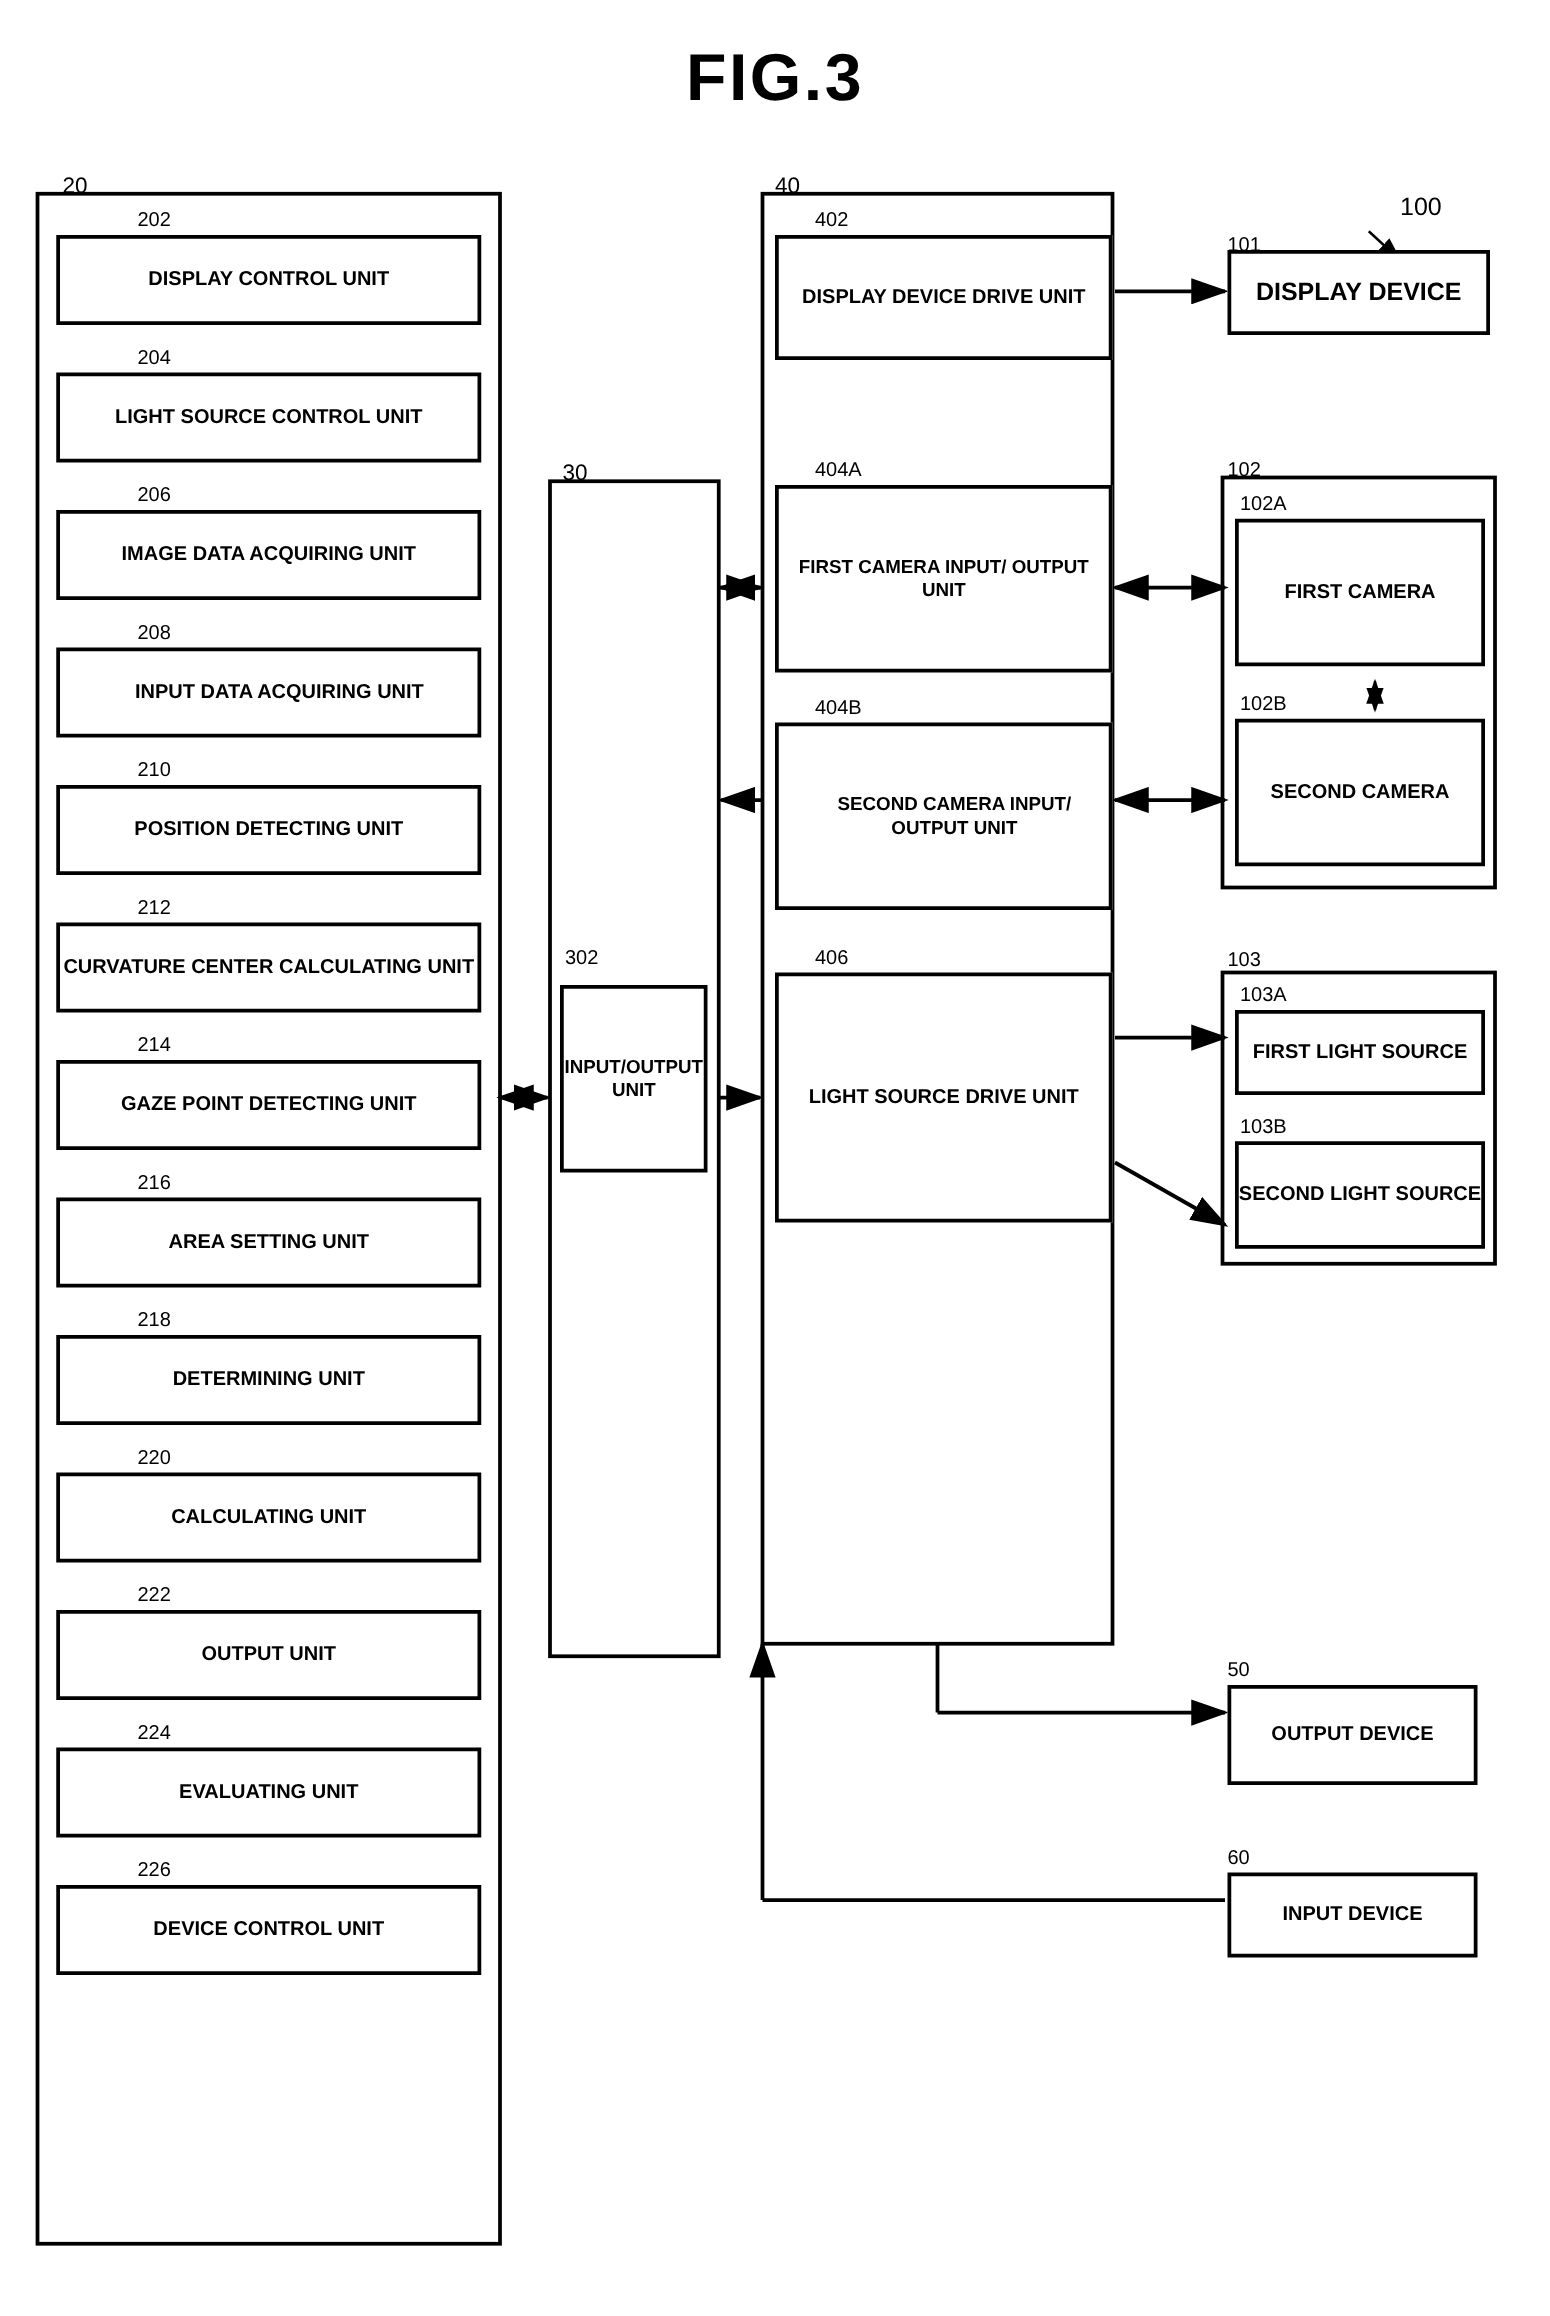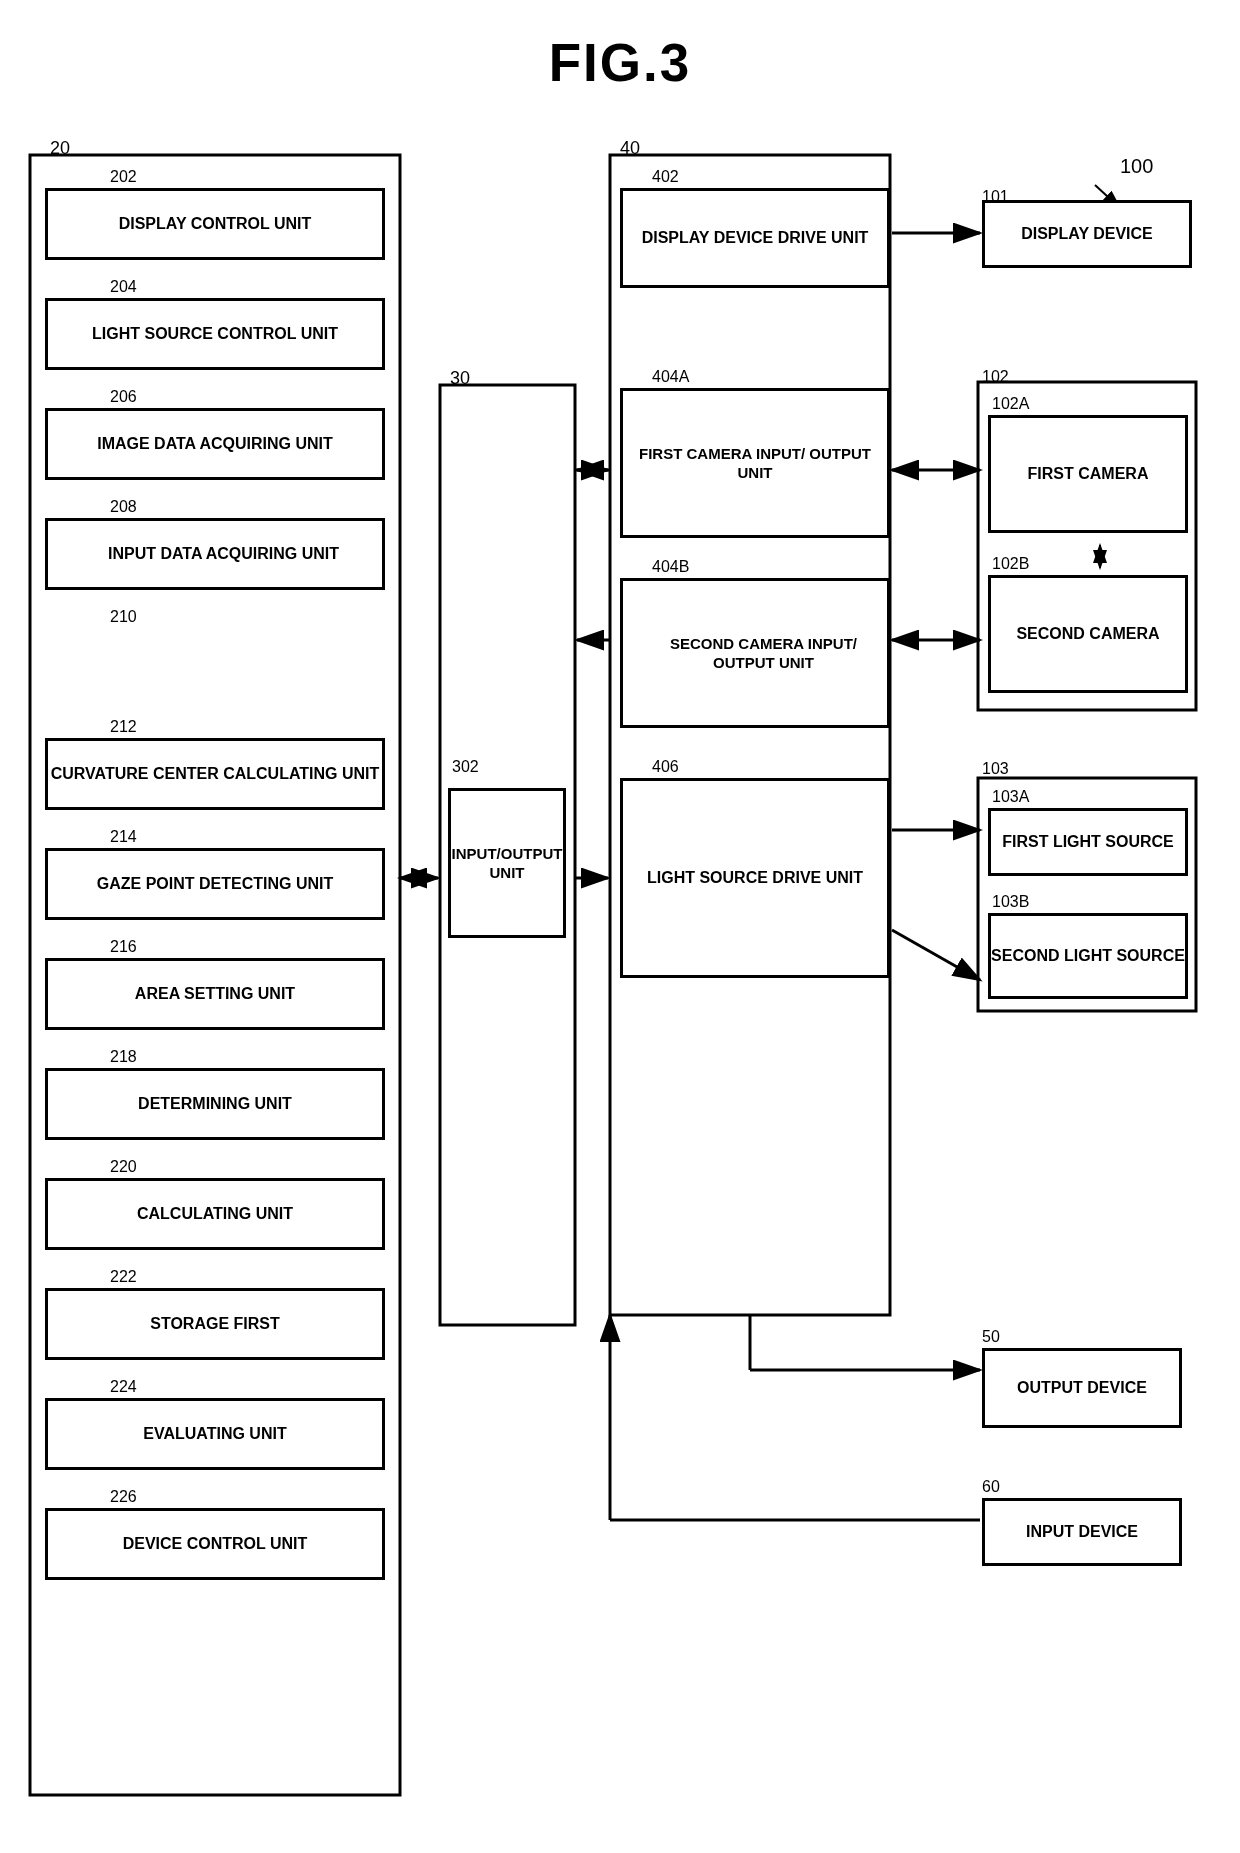--- a/index.html
+++ b/index.html
@@ -129,40 +129,42 @@
 
   <div class="label" style="top:288px; left:90px; font-size:16px;">206</div>
   <div class="box" style="top:308px; left:25px; width:340px; height:72px; font-size:16px;">IMAGE DATA
 ACQUIRING UNIT</div>
 
   <div class="label" style="top:398px; left:90px; font-size:16px;">208</div>
   <div class="box" style="top:418px; left:25px; width:340px; height:72px; font-size:16px;padding-left:17px;">INPUT DATA
 ACQUIRING UNIT</div>
 
   <div class="label" style="top:508px; left:90px; font-size:16px;">210</div>
+  <div class="box" style="top:528px; left:25px; width:340px; height:72px; font-size:16px;">POSITION DETECTING
+UNIT</div>
 
   <div class="label" style="top:618px; left:90px; font-size:16px;">212</div>
   <div class="box" style="top:638px; left:25px; width:340px; height:72px; font-size:16px;">CURVATURE CENTER
 CALCULATING UNIT</div>
 
   <div class="label" style="top:728px; left:90px; font-size:16px;">214</div>
   <div class="box" style="top:748px; left:25px; width:340px; height:72px; font-size:16px;">GAZE POINT
 DETECTING UNIT</div>
 
   <div class="label" style="top:838px; left:90px; font-size:16px;">216</div>
   <div class="box" style="top:858px; left:25px; width:340px; height:72px; font-size:16px;">AREA SETTING UNIT</div>
 
   <div class="label" style="top:948px; left:90px; font-size:16px;">218</div>
   <div class="box" style="top:968px; left:25px; width:340px; height:72px; font-size:16px;">DETERMINING UNIT</div>
 
   <div class="label" style="top:1058px; left:90px; font-size:16px;">220</div>
   <div class="box" style="top:1078px; left:25px; width:340px; height:72px; font-size:16px;">CALCULATING UNIT</div>
 
   <div class="label" style="top:1168px; left:90px; font-size:16px;">222</div>
-  <div class="box" style="top:1188px; left:25px; width:340px; height:72px; font-size:16px;">STORAGE FIRST</div>
+  <div class="box" style="top:1188px; left:25px; width:340px; height:72px; font-size:16px;">OUTPUT UNIT</div>
 
   <div class="label" style="top:1278px; left:90px; font-size:16px;">224</div>
   <div class="box" style="top:1298px; left:25px; width:340px; height:72px; font-size:16px;">EVALUATING UNIT</div>
 
   <div class="label" style="top:1388px; left:90px; font-size:16px;">226</div>
   <div class="box" style="top:1408px; left:25px; width:340px; height:72px; font-size:16px;">DEVICE CONTROL
 UNIT</div>
 
   <div class="label" style="top:658px; left:432px; font-size:16px;">302</div>
   <div class="box" style="top:688px; left:428px; width:118px; height:150px; font-size:15px;">INPUT/OUTPUT
@@ -186,21 +188,21 @@
 INPUT/
 OUTPUT
 UNIT</div>
 
   <div class="label" style="top:658px; left:632px; font-size:16px;">406</div>
   <div class="box" style="top:678px; left:600px; width:270px; height:200px; font-size:16px;">LIGHT
 SOURCE
 DRIVE UNIT</div>
 
   <div class="label" style="top:88px; left:962px; font-size:16px;">101</div>
-  <div class="box" style="top:100px; left:962px; width:210px; height:68px; font-size:16px;">DISPLAY
+  <div class="box" style="top:100px; left:962px; width:210px; height:68px; font-size:20px;">DISPLAY
 DEVICE</div>
 
   <div class="label" style="top:268px; left:962px; font-size:16px;">102</div>
 
   <svg style="position:absolute; top:282px; left:958px; width:220px; height:330px; overflow:visible">
     <rect x="0" y="0" width="218" height="328" fill="none" stroke="#000" stroke-width="3"></rect>
   </svg>
 
   <div class="label" style="top:295px; left:972px; font-size:16px;">102A</div>
   <div class="box" style="top:315px; left:968px; width:200px; height:118px; font-size:16px;">FIRST

